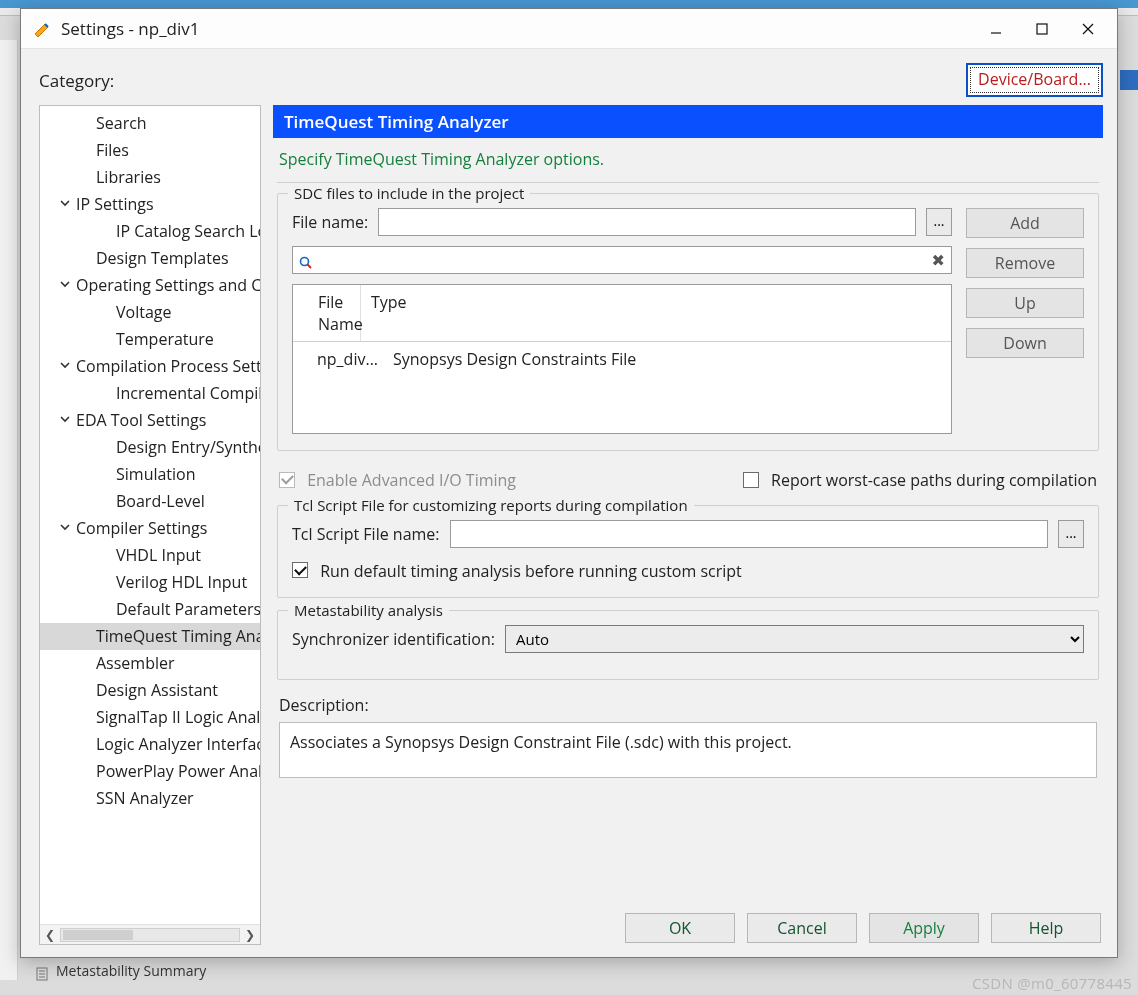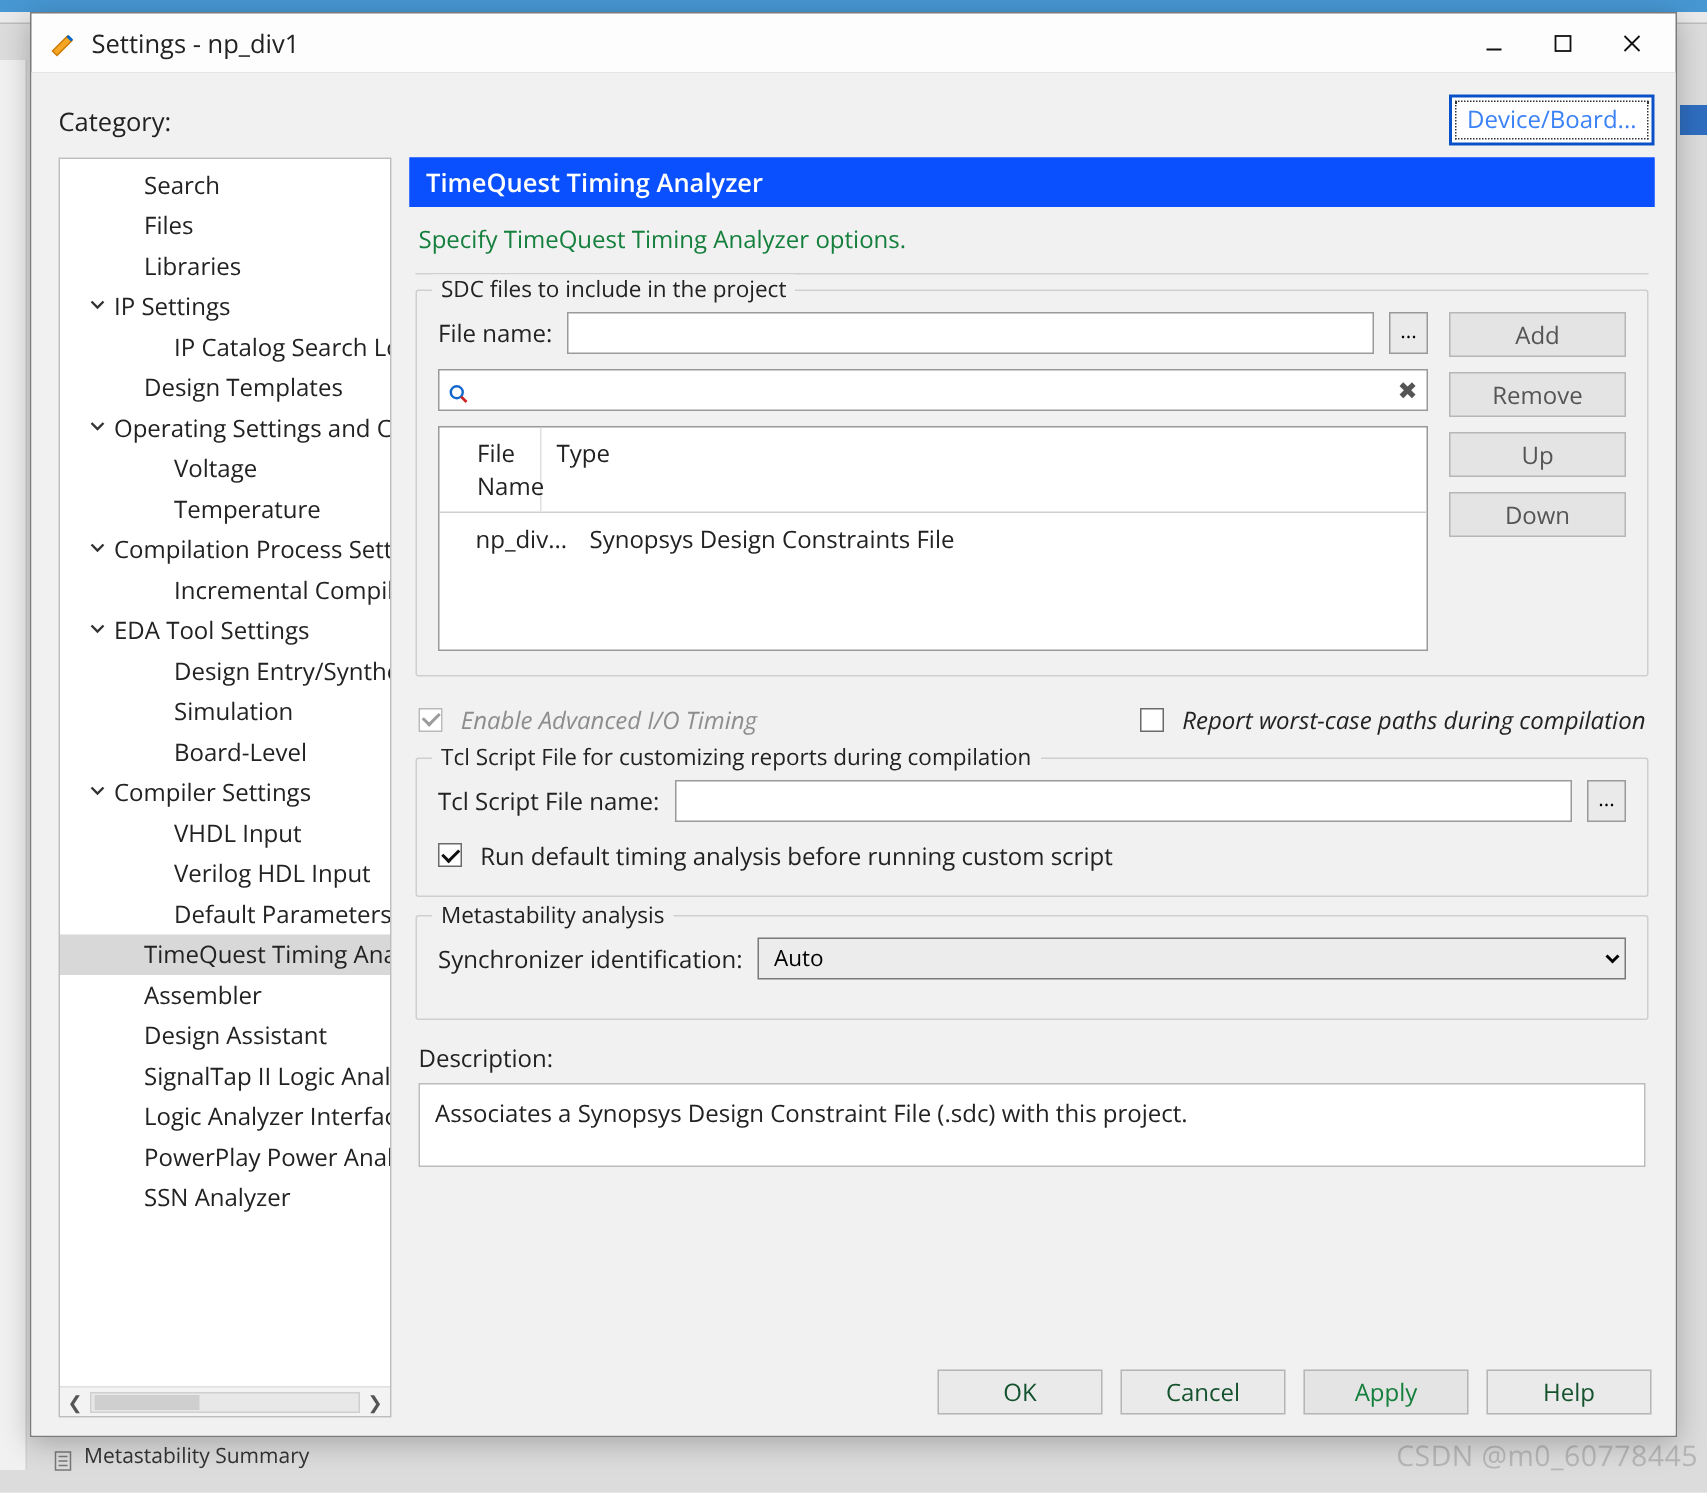--- a/index.html
+++ b/index.html
@@ -3,21 +3,21 @@
 <meta charset="utf-8">
 <style>
   * { box-sizing: border-box; font-family: "Segoe UI", "Open Sans", Arial, sans-serif; }
   html,body { margin:0; padding:0; background:#e9e9e9; }
   .viewport { position:relative; width:1138px; height:995px; overflow:hidden; background:#dcdcdc; }
   
   .bg-toolbar { position:absolute; left:0; top:0; width:100%; height:8px; background:#4797d3; }
   .bg-toolbar2 { position:absolute; left:0; top:8px; width:1138px; height:8px; background:#eaeaea; border-bottom:1px solid #bdbdbd;}
   .bg-panel-right { position:absolute; right:0; top:70px; width:18px; height:20px; background:#2f6dbf; }
   .bg-col { position:absolute; left:0; top:40px; width:18px; height:940px; background:#f1f1f1; border-right:1px solid #d0d0d0;}
-  .watermark { position:absolute; right:6px; bottom:12px; color:#b7b7b7; font-size:19px; letter-spacing:.3px;}
+  .watermark { position:absolute; right:6px; bottom:2px; color:#b7b7b7; font-size:15px; letter-spacing:.3px;}
   .bg-tree-item { position:absolute; left:36px; font-size:14px; color:#333; }
   .bg-tree-icon { position:absolute; width:14px; height:14px; }
 
   
   .dialog {
     position:absolute; left:20px; top:8px; width:1098px; height:950px;
     background:#fdfdfd; border:1px solid #7a7a7a; box-shadow:0 4px 18px rgba(0,0,0,.25);
   }
   .titlebar {
     height:40px; display:flex; align-items:center; padding:0 6px 0 12px;
@@ -28,21 +28,21 @@
   .winbtn { width:46px; height:32px; display:flex; align-items:center; justify-content:center; }
   .winbtn svg { stroke:#111; stroke-width:1.2; fill:none; }
 
   .body {
     position:absolute; left:0; top:40px; right:0; bottom:0; padding:14px 14px 14px 18px;
     background:#f1f1f1;
   }
   .toprow { display:flex; align-items:center; justify-content:space-between; margin-bottom:8px;}
   .cat-label { font-size:17px; color:#222; }
   .devboard-btn {
-    border:2px solid #0a50c7; background:#fff; padding:3px 10px 5px; font-size:16px; color:#3b82f6;
+    border:2px solid #0a50c7; background:#fff; padding:3px 10px 5px; font-size:16px; color:#b91c1c;
     outline:1px dotted #333; outline-offset:-5px;
   }
 
   .cols { display:flex; height:840px; }
   .tree-pane {
     width:222px; background:#fff; border:1px solid #bdbdbd; margin-right:12px;
     display:flex; flex-direction:column;
   }
   .tree-scroll { flex:1; overflow:hidden; padding-top:4px;}
   .tree-item { font-size:16px; color:#222; white-space:nowrap; padding:2px 0 2px 8px; line-height:23px;}
@@ -104,21 +104,21 @@
   }
   .btn.enabled{ color:#14532d; background:#eaeaea;}
   .sdc-flex { display:flex; align-items:flex-start;}
   .sdc-left { flex:1;}
 
   .chk { width:16px;height:16px;border:1px solid #6a6a6a;background:#fff;display:inline-flex;align-items:center;justify-content:center;margin-right:8px;vertical-align:middle;}
   .chk.checked::after{content:"";width:9px;height:5px;border-left:2px solid #111;border-bottom:2px solid #111;transform:rotate(-45deg) translate(1px,-1px);}
   .chk.disabled{border-color:#b9b9b9;} .chk.disabled.checked::after{border-color:#9c9c9c;}
   .chklabel{font-size:16px;color:#222;vertical-align:middle;}
   .chklabel.disabled{color:#8d8d8d;}
-  .opts-row{display:flex;align-items:center;justify-content:space-between;margin:4px 6px 14px;font-style:italic;}
+  .opts-row{display:flex;align-items:center;justify-content:space-between;margin:4px 6px 14px;}
 
   select.combo {
     flex:1; height:28px; border:1px solid #7a7a7a; background:#ececec; font-size:15px; padding:2px 6px;
   }
   .desc-label{font-size:16px;color:#222;margin:2px 6px 6px;}
   .desc-box{
     margin:0 6px; height:56px; border:1px solid #bcbcbc; background:#fff; padding:8px 10px; font-size:16px; color:#222;
   }
 
   .dlg-buttons {

